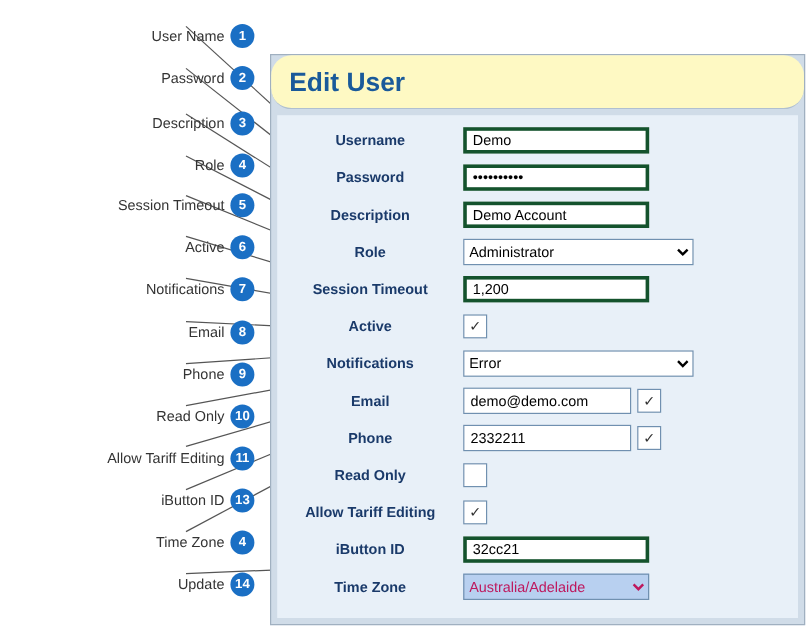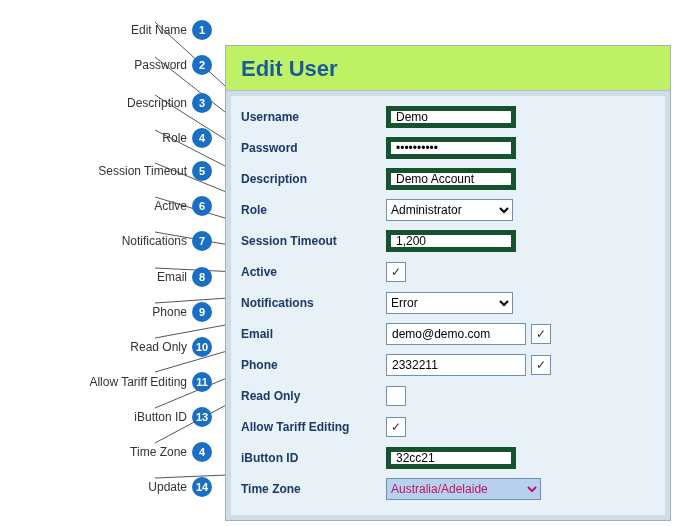--- a/index.html
+++ b/index.html
@@ -57,23 +57,24 @@
       position: absolute;
       left: 225px;
       top: 45px;
       right: 5px;
       bottom: 5px;
       background: #d0dce8;
       border: 1px solid #a0b0c0;
     }
 
     .edit-user-header {
-      background: #bef264;
+      background: #fef9c3;
       padding: 10px 15px 8px 15px;
       border-bottom: 1px solid #b0c0d0;
+      border-radius: 17px;
     }
 
     .edit-user-title {
       font-size: 22px;
       font-weight: bold;
       color: #1a5a9a;
     }
 
     .edit-user-body {
       background: #e8f0f8;
@@ -86,40 +87,40 @@
       align-items: center;
       margin-bottom: 5px;
       min-height: 26px;
     }
 
     .form-label {
       width: 145px;
       font-weight: bold;
       color: #1a3a6a;
       font-size: 12px;
-      text-align: left;
+      text-align: center;
       padding-right: 10px;
       flex-shrink: 0;
     }
 
     .form-control {
       flex: 1;
     }
 
     .form-input {
-      width: 130px;
+      width: 155px;
       height: 22px;
-      border: 5px solid #14532d;
+      border: 3px solid #14532d;
       padding: 2px 5px;
       font-size: 12px;
       background: #fff;
     }
 
     .form-select {
-      width: 127px;
+      width: 192px;
       height: 22px;
       border: 1px solid #7090b0;
       font-size: 12px;
       background: #fff;
     }
 
     .form-select-wide {
       width: 155px;
     }
 
@@ -194,21 +195,21 @@
   <line x1="155" y1="408" x2="258" y2="365" stroke="#555" stroke-width="1"></line>
 
   <line x1="155" y1="443" x2="258" y2="388" stroke="#555" stroke-width="1"></line>
 
   <line x1="155" y1="478" x2="590" y2="460" stroke="#555" stroke-width="1"></line>
 </svg>
 
 <div style="position:absolute; top:10px; left:0; width:220px;">
 
   <div style="position:absolute; top:10px; left:0; right:0; display:flex; align-items:center; justify-content:flex-end; padding-right:8px;">
-    <span class="annotation-label">Edit Name</span>
+    <span class="annotation-label">User Name</span>
     <span class="annotation-badge">1</span>
   </div>
 
   <div style="position:absolute; top:45px; left:0; right:0; display:flex; align-items:center; justify-content:flex-end; padding-right:8px;">
     <span class="annotation-label">Password</span>
     <span class="annotation-badge">2</span>
   </div>
 
   <div style="position:absolute; top:83px; left:0; right:0; display:flex; align-items:center; justify-content:flex-end; padding-right:8px;">
     <span class="annotation-label">Description</span>

